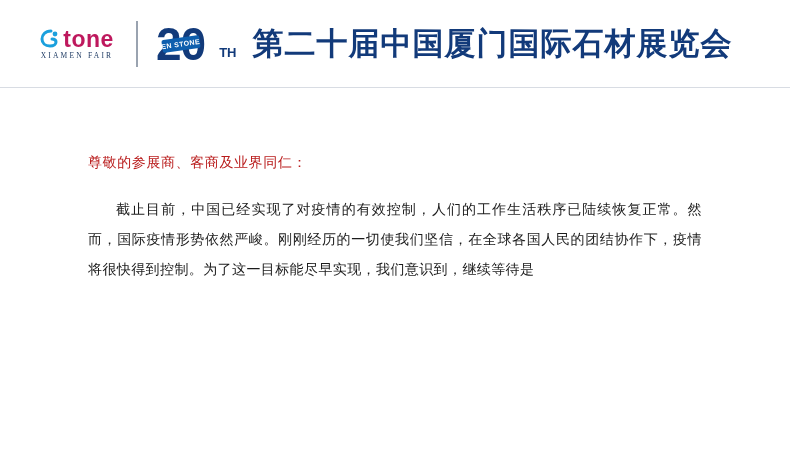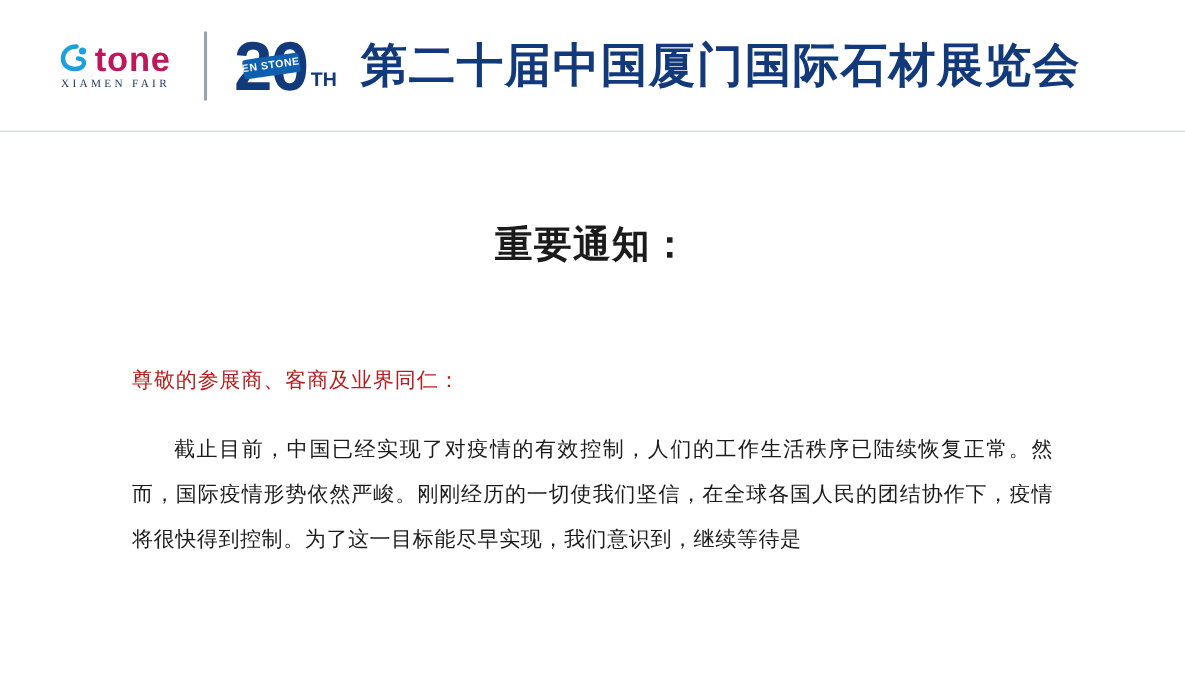--- a/index.html
+++ b/index.html
@@ -114,21 +114,21 @@
     align-items: center;
     justify-content: center;
     white-space: nowrap;
     overflow: hidden;
   }
   .anniv .th {
     font-family: "Liberation Sans", sans-serif;
     font-size: 13px;
     font-weight: bold;
     color: #123a7a;
-    margin-left: 2px;
+    margin-left: 14px;
     margin-bottom: 6px;
   }
   .header-title {
     font-family: Liberation Mono, monospace;
     font-size: 31px;
     font-weight: bold;
     color: #123a7a;
     letter-spacing: 1px;
     white-space: nowrap;
   }
@@ -206,18 +206,17 @@
           </span>
         </div>
         <div class="th">TH</div>
       </div>
     </div>
 
     <div class="header-title">第二十届中国厦门国际石材展览会</div>
   </div>
 
   <div class="content">
-    <div class="notice-title">重要通知：</div>
     <div class="salutation">尊敬的参展商、客商及业界同仁：</div>
     <div class="para">截止目前，中国已经实现了对疫情的有效控制，人们的工作生活秩序已陆续恢复正常。然而，国际疫情形势依然严峻。刚刚经历的一切使我们坚信，在全球各国人民的团结协作下，疫情将很快得到控制。为了这一目标能尽早实现，我们意识到，继续等待是</div>
   </div>
 
 </div>
 
 </body></html>

